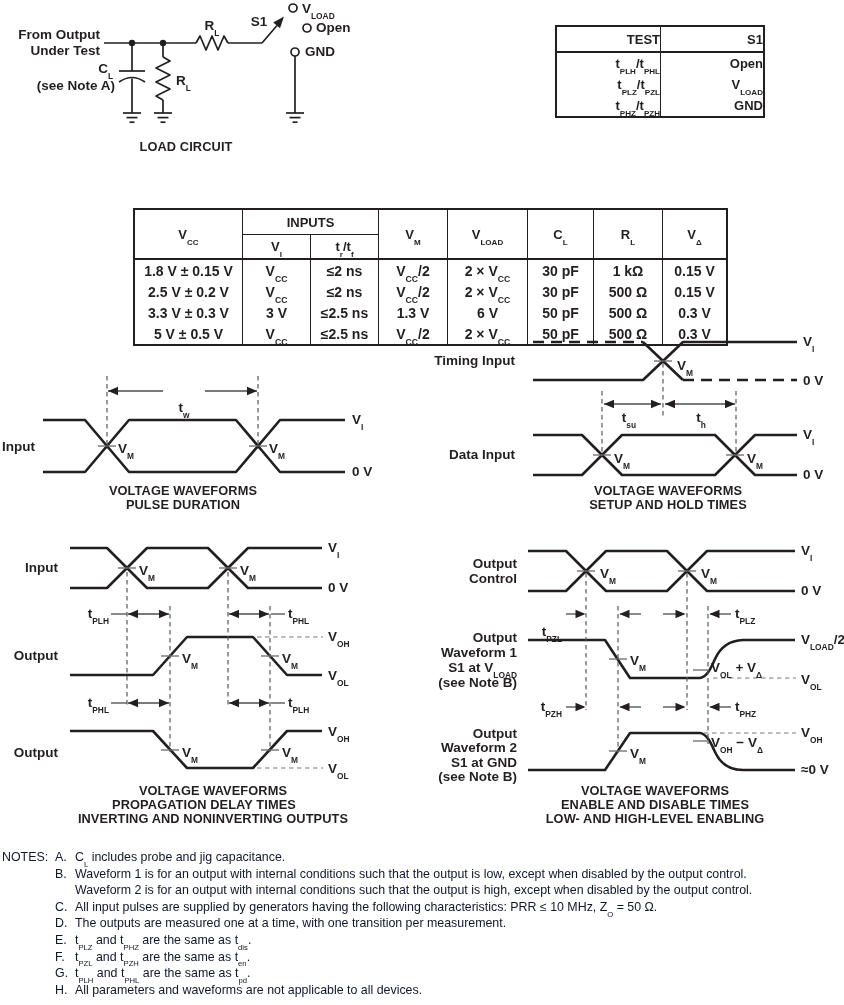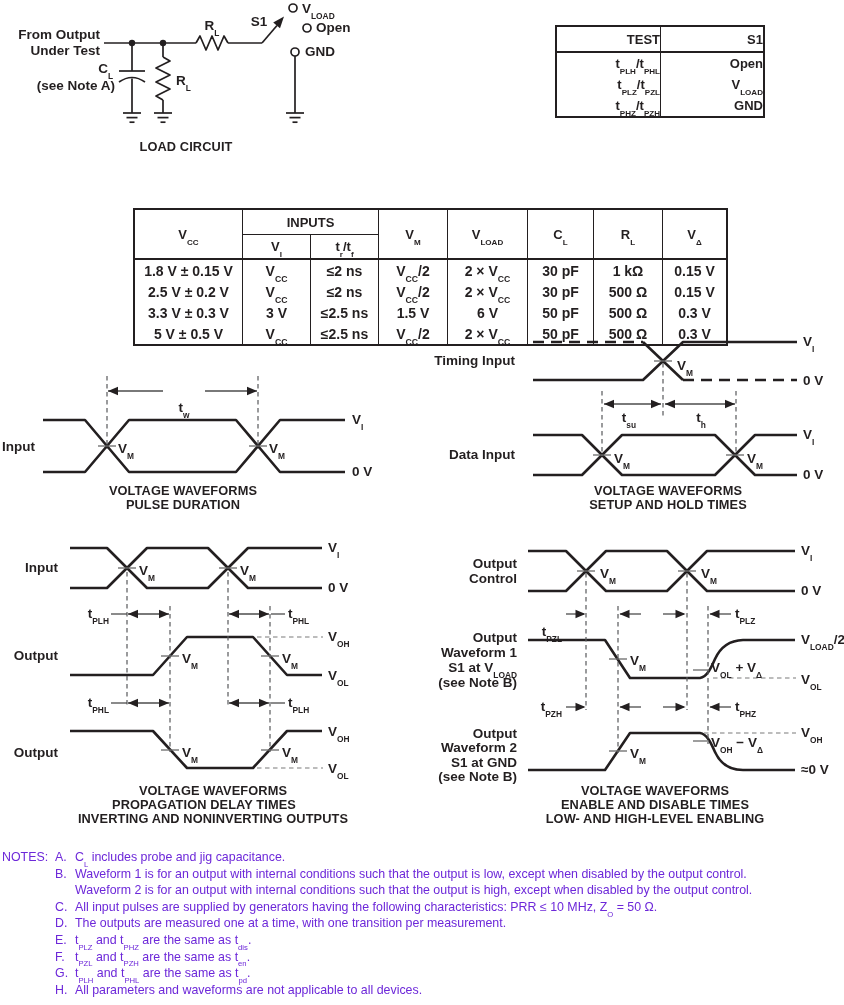--- a/index.html
+++ b/index.html
@@ -22,21 +22,21 @@
   
   .ptable{position:absolute;left:133px;top:176px;width:585px;border-collapse:collapse;table-layout:fixed;border:2px solid #231f20;margin-top:32px;}
   .ptable th,.ptable td{border-left:1.5px solid #231f20;border-right:1.5px solid #231f20;text-align:center;padding:0;font-size:14px;font-weight:bold;}
   .ptable th{font-size:13px;}
   .ptable tr.h1 th{height:24px;}
   .ptable tr.h2 th{height:23px;}
   .ptable th.hb{border-bottom:2px solid #231f20;}
   .ptable th.tb{border-bottom:1.5px solid #231f20;}
   .ptable td{height:21px;border-top:0;border-bottom:0;}
   
-  #notes{position:absolute;left:2px;top:849px;font-size:12.4px;color:#6d28d9;}
+  #notes{position:absolute;left:2px;top:849px;font-size:12.4px;color:#0f172a;}
   .nrow{display:flex;height:16.55px;align-items:center;white-space:nowrap;}
   .npre{width:53px;flex:none;}
   .nlet{width:20px;flex:none;}
 </style>
 </head>
 <body>
 
 <div id="page">
 
 <svg width="844" height="1005" viewBox="0 0 844 1005">
@@ -284,21 +284,21 @@
     <td>V<sub>CC</sub>/2</td>
     <td>2 × V<sub>CC</sub></td>
     <td>30 pF</td>
     <td>500 Ω</td>
     <td>0.15 V</td>
   </tr>
   <tr>
     <td>3.3 V ± 0.3 V</td>
     <td>3 V</td>
     <td>≤2.5 ns</td>
-    <td>1.5 V</td>
+    <td>1.3 V</td>
     <td>6 V</td>
     <td>50 pF</td>
     <td>500 Ω</td>
     <td>0.3 V</td>
   </tr>
   <tr>
     <td>5 V ± 0.5 V</td>
     <td>V<sub>CC</sub></td>
     <td>≤2.5 ns</td>
     <td>V<sub>CC</sub>/2</td>

